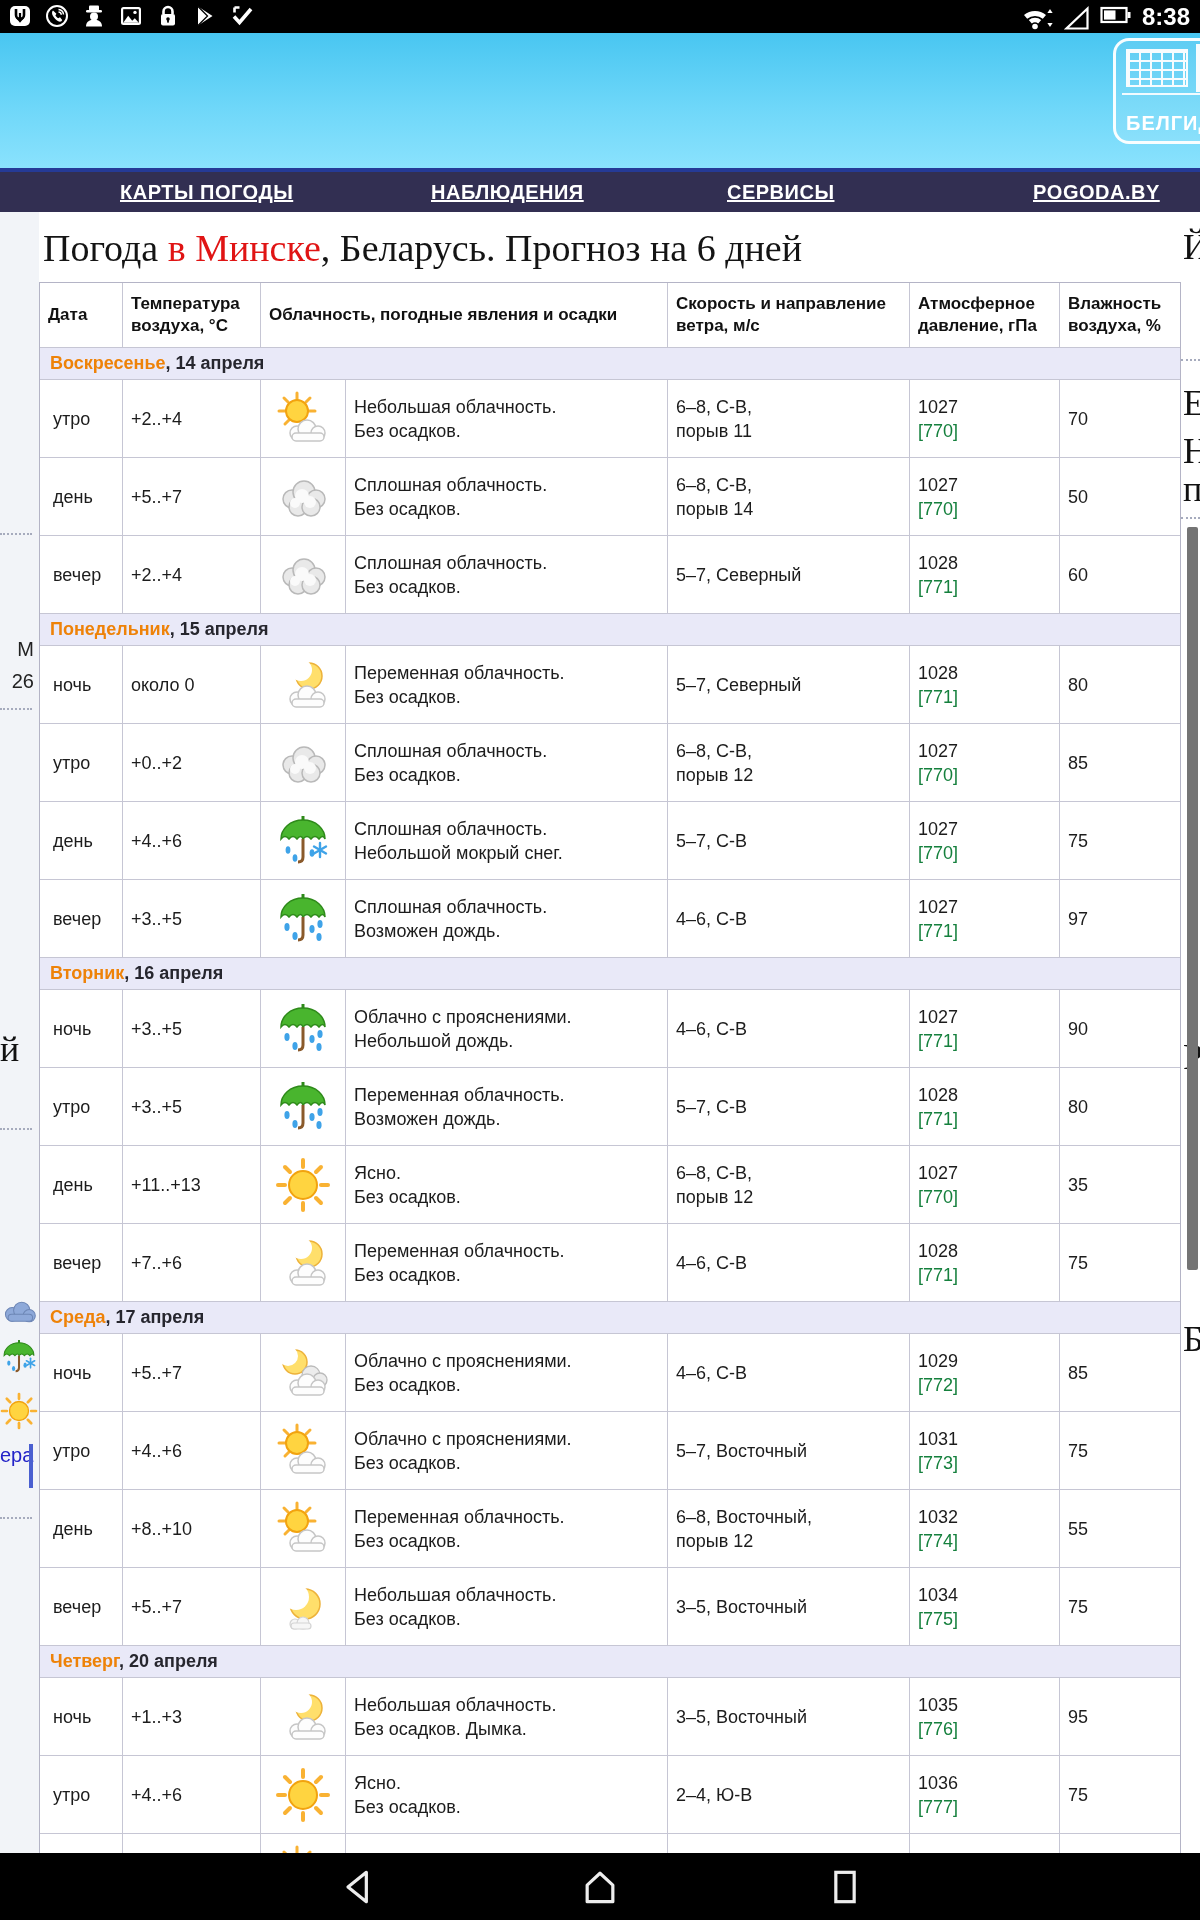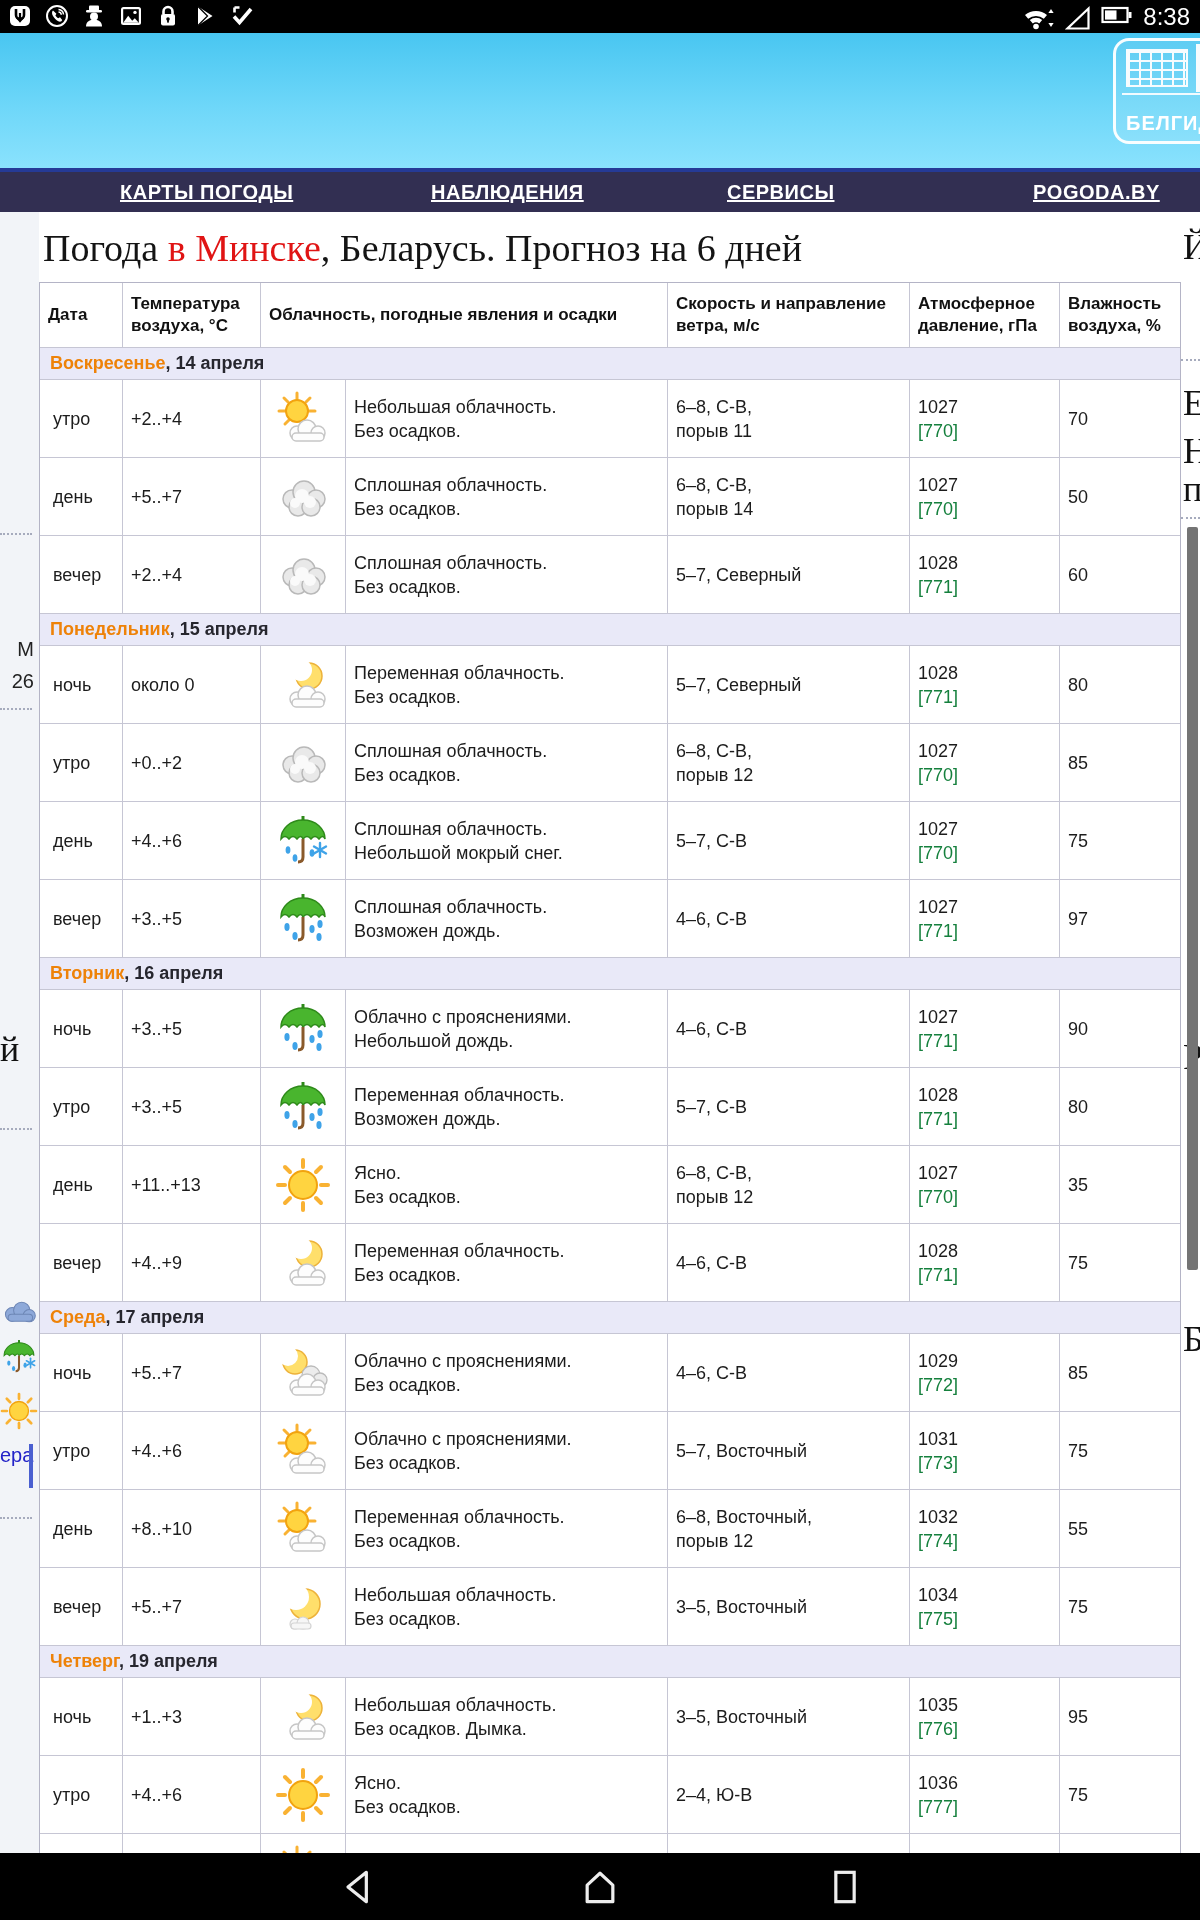--- a/index.html
+++ b/index.html
@@ -1,19 +1,19 @@
 <!DOCTYPE html>
 <html><head>
 <meta charset="utf-8">
 <style>
   html,body{margin:0;padding:0;}
   body{width:1200px;height:1920px;position:relative;overflow:hidden;background:#fff;
        font-family:"Liberation Sans",sans-serif;}
   
-  .status-bar{position:absolute;top:0;left:0;width:1200px;height:33px;background:#000;}
+  .status-bar{position:absolute;top:0;left:0;width:1200px;height:33px;background:#000;font-weight:bold;}
   .sb-left{position:absolute;left:8px;top:4px;display:flex;gap:13px;align-items:center;}
   .sb-right{position:absolute;right:10px;top:3px;display:flex;gap:10px;align-items:center;}
   .sb-icon{display:inline-block;height:24px;}
   .sb-time{color:#fff;font-size:24px;line-height:27px;}
   
   .app-header{position:absolute;top:33px;left:0;width:1200px;height:135px;
               background:linear-gradient(180deg,#49c6f1 0%,#6ed7f9 55%,#8ae2fd 100%);overflow:hidden;}
   .logo-badge{position:absolute;left:1113px;top:5px;width:230px;height:100px;
               border:3px solid rgba(255,255,255,.95);border-radius:16px;background:rgba(255,255,255,.10);}
   .win-grid{position:absolute;border:2px solid #fff;opacity:.95;
@@ -518,21 +518,21 @@
             <div>порыв 12</div>
           </div>
           <div class="w-cell c-press">
             <div>1027</div>
             <div class="mm">[770]</div>
           </div>
           <div class="w-cell">35</div>
         </div>
         <div class="w-row">
           <div class="w-cell c-time">вечер</div>
-          <div class="w-cell">+4..+9</div>
+          <div class="w-cell">+7..+6</div>
           <div class="w-cell c-icon">
             <span style="width: 56px; height: 56px;"><svg viewBox="0 0 56 56">
                 <circle cx="34" cy="19" r="13" fill="#ffdf6b" stroke="#edb23a" stroke-width="1.5"></circle>
                 <circle cx="26" cy="13" r="11" fill="#ffffff"></circle>
                 <g fill="#fdfdfd" stroke="#c6c6c6" stroke-width="1.5">
                   <circle cx="22" cy="42" r="7"></circle>
                   <circle cx="32" cy="38" r="9"></circle>
                   <circle cx="43" cy="42" r="7"></circle>
                   <rect x="17" y="42" width="32" height="8" rx="4"></rect>
                 </g>
@@ -675,21 +675,21 @@
           </div>
           <div class="w-cell">
             <div>3–5, Восточный</div>
           </div>
           <div class="w-cell c-press">
             <div>1034</div>
             <div class="mm">[775]</div>
           </div>
           <div class="w-cell">75</div>
         </div>
-        <div class="day-band"><span class="day-name">Четверг</span><span>, 19 апреля</span></div>
+        <div class="day-band"><span class="day-name">Четверг</span><span>, 20 апреля</span></div>
         <div class="w-row">
           <div class="w-cell c-time">ночь</div>
           <div class="w-cell">+1..+3</div>
           <div class="w-cell c-icon">
             <span style="width: 56px; height: 56px;"><svg viewBox="0 0 56 56">
                 <circle cx="34" cy="19" r="13" fill="#ffdf6b" stroke="#edb23a" stroke-width="1.5"></circle>
                 <circle cx="26" cy="13" r="11" fill="#ffffff"></circle>
                 <g fill="#fdfdfd" stroke="#c6c6c6" stroke-width="1.5">
                   <circle cx="22" cy="42" r="7"></circle>
                   <circle cx="32" cy="38" r="9"></circle>

